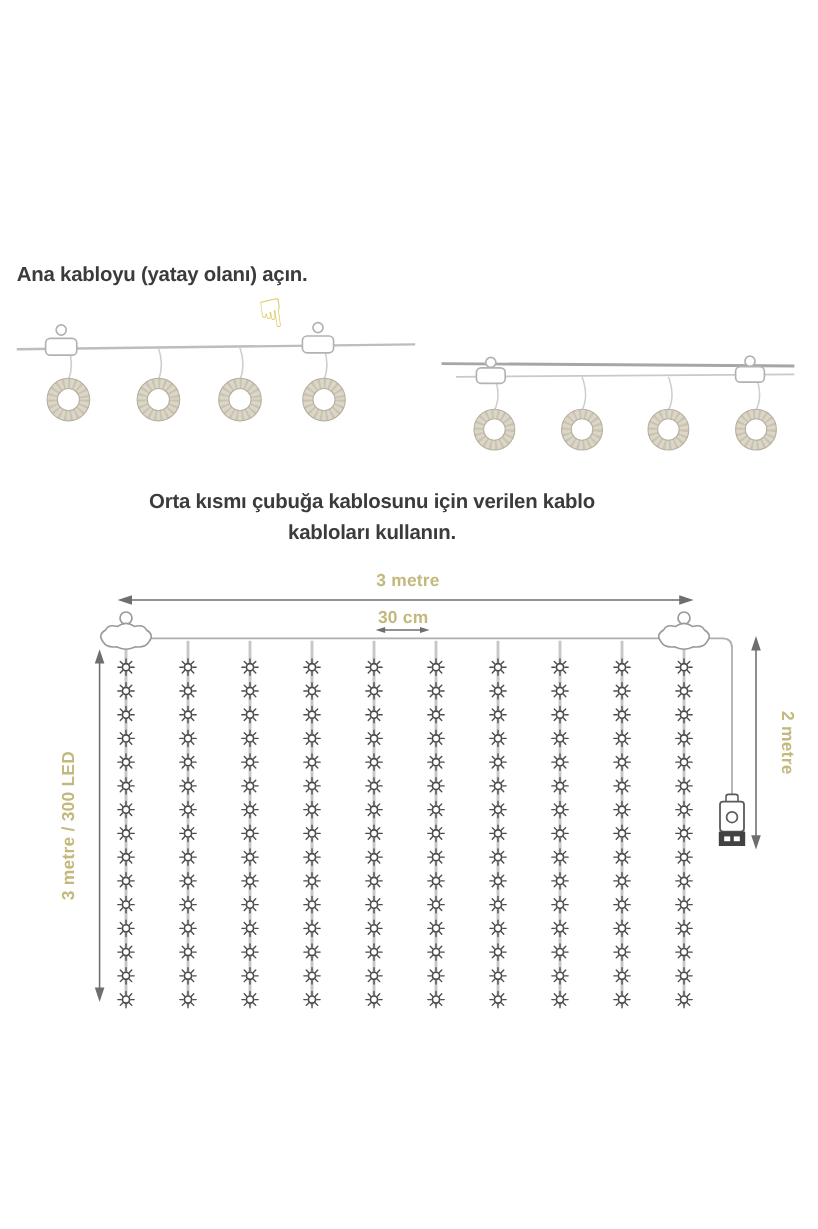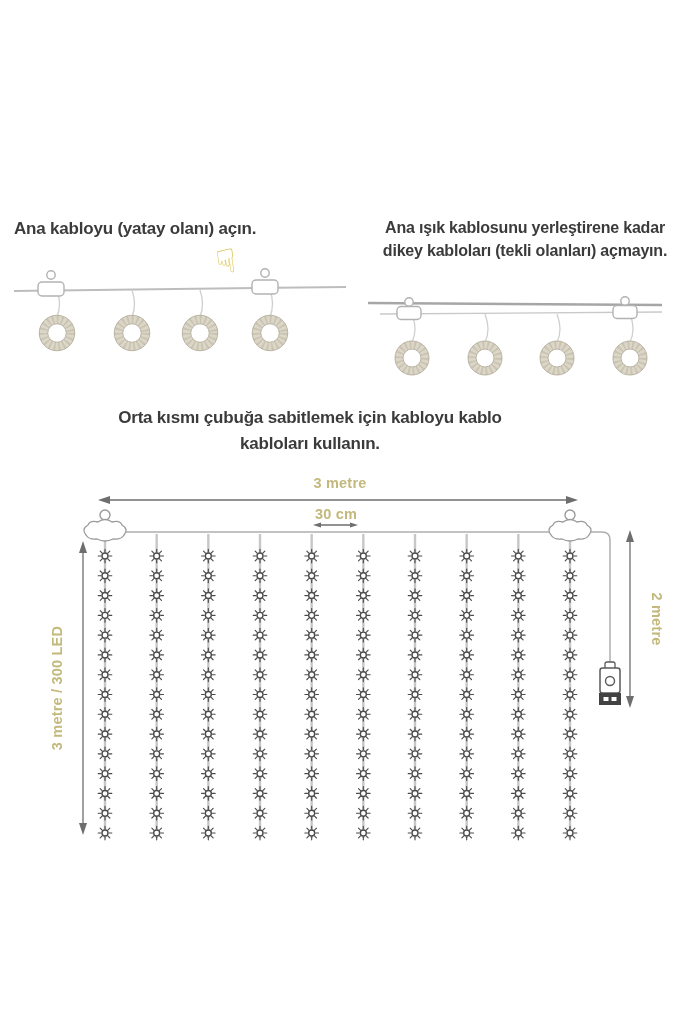--- a/index.html
+++ b/index.html
@@ -51,24 +51,20 @@
       <circle cx="200" cy="87" r="13.5" fill="none" stroke="#dcd6c8" stroke-width="8.5"></circle>
       <circle cx="200" cy="87" r="13.5" fill="none" stroke="#c9c3b1" stroke-width="8.5" stroke-dasharray="1.7 2.8"></circle>
       <circle cx="200" cy="87" r="17.75" fill="none" stroke="#b6af9e" stroke-width="0.9"></circle>
       <circle cx="200" cy="87" r="9.25" fill="none" stroke="#b6af9e" stroke-width="0.9"></circle>
       <circle cx="270" cy="87" r="13.5" fill="none" stroke="#dcd6c8" stroke-width="8.5"></circle>
       <circle cx="270" cy="87" r="13.5" fill="none" stroke="#c9c3b1" stroke-width="8.5" stroke-dasharray="1.7 2.8"></circle>
       <circle cx="270" cy="87" r="17.75" fill="none" stroke="#b6af9e" stroke-width="0.9"></circle>
       <circle cx="270" cy="87" r="9.25" fill="none" stroke="#b6af9e" stroke-width="0.9"></circle>
     </svg>
 
-  <div id="instr2" class="instr">
-    <div class="ln">Ana ışık kablosunu yerleştirene kadar</div>
-    <div class="ln">dikey kabloları (tekli olanları) açmayın.</div>
-  </div>
   <svg id="illu2" width="322" height="118" viewBox="0 0 322 118">
       <path d="M 8 27 L 302 29" stroke="#a6a6a6" stroke-width="2.4" fill="none"></path>
       <path d="M 20 38 L 302 36" stroke="#c9c9c9" stroke-width="1.4" fill="none"></path>
       <path d="M 52 38 Q 58 54 52 66" stroke="#cfcfcf" stroke-width="1.3" fill="none"></path>
       <path d="M 125 38 Q 131 54 125 66" stroke="#cfcfcf" stroke-width="1.3" fill="none"></path>
       <path d="M 197 38 Q 203 54 197 66" stroke="#cfcfcf" stroke-width="1.3" fill="none"></path>
       <path d="M 270 38 Q 276 54 270 66" stroke="#cfcfcf" stroke-width="1.3" fill="none"></path>
       <circle cx="49" cy="26" r="4.2" fill="#fff" stroke="#b2b2b2" stroke-width="1.4"></circle>
       <rect x="37" y="30.5" width="24" height="13" rx="4" fill="#fff" stroke="#b2b2b2" stroke-width="1.4"></rect>
       <circle cx="265" cy="25" r="4.2" fill="#fff" stroke="#b2b2b2" stroke-width="1.4"></circle>
@@ -85,21 +81,21 @@
       <circle cx="197" cy="82" r="13" fill="none" stroke="#c9c3b1" stroke-width="8" stroke-dasharray="1.7 2.8"></circle>
       <circle cx="197" cy="82" r="17" fill="none" stroke="#b6af9e" stroke-width="0.9"></circle>
       <circle cx="197" cy="82" r="9" fill="none" stroke="#b6af9e" stroke-width="0.9"></circle>
       <circle cx="270" cy="82" r="13" fill="none" stroke="#dcd6c8" stroke-width="8"></circle>
       <circle cx="270" cy="82" r="13" fill="none" stroke="#c9c3b1" stroke-width="8" stroke-dasharray="1.7 2.8"></circle>
       <circle cx="270" cy="82" r="17" fill="none" stroke="#b6af9e" stroke-width="0.9"></circle>
       <circle cx="270" cy="82" r="9" fill="none" stroke="#b6af9e" stroke-width="0.9"></circle>
     </svg>
 
   <div id="instr3" class="instr">
-    <div class="ln">Orta kısmı çubuğa sabitlemek için kabloyu kablo</div>
+    <div class="ln">Orta kısmı çubuğa kablosunu için verilen kablo</div>
     <div class="ln">kabloları kullanın.</div>
   </div>
 
   <svg id="diagram" width="682" height="402" viewBox="0 0 682 402">
     <defs>
       <g id="led-sym">
         <path d="M0,-4L0,-6.8 M0,4L0,6.8 M-4,0L-6.8,0 M4,0L6.8,0 M2.83,2.83L4.81,4.81 M-2.83,2.83L-4.81,4.81 M2.83,-2.83L4.81,-4.81 M-2.83,-2.83L-4.81,-4.81" stroke="#4b4b4b" stroke-width="1.15" stroke-linecap="round" fill="none"></path>
         <circle r="3" fill="#ffffff" stroke="#4b4b4b" stroke-width="1.4"></circle>
       </g>
     </defs>

